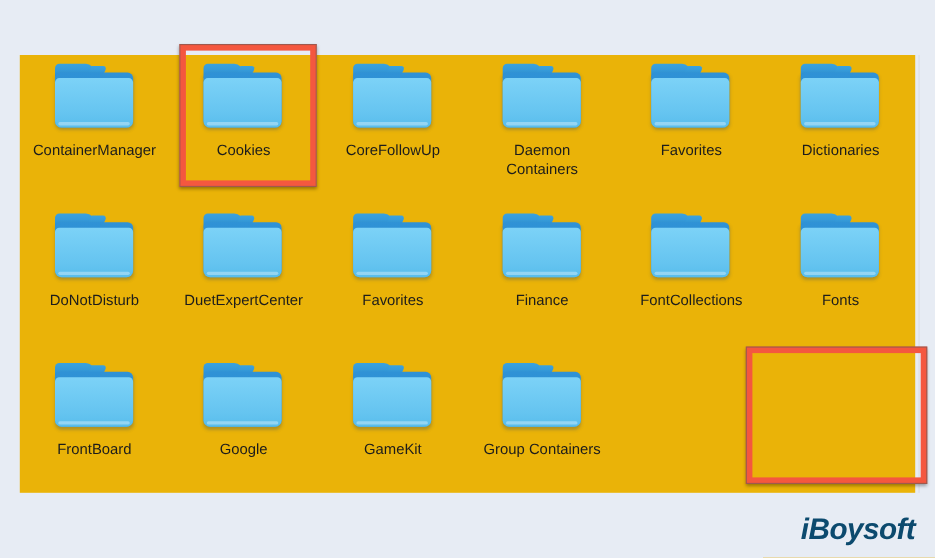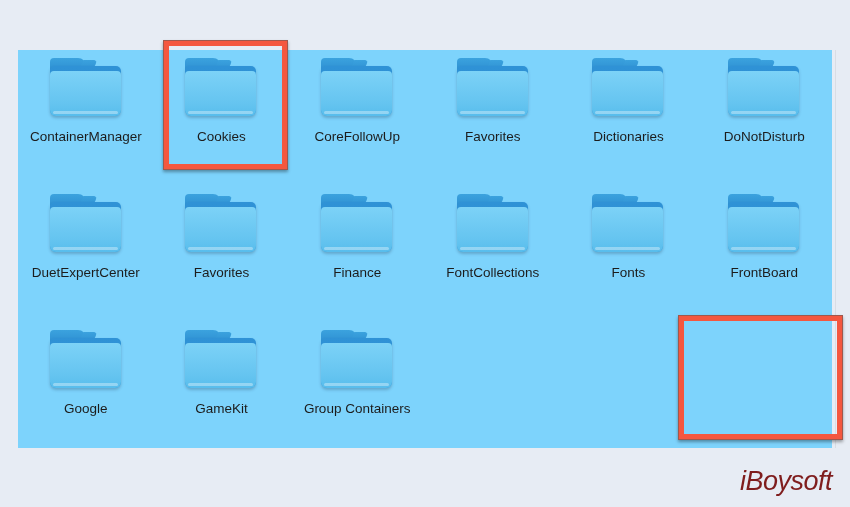--- a/index.html
+++ b/index.html
@@ -17,21 +17,21 @@
     position: relative;
   }
 
   
   #finder-panel {
     position: absolute;
     left: 18px;
     top: 50px;
     width: 814px;
     height: 398px;
-    background: #7dd3fc;
+    background: #eab308;
   }
 
   
   #panel-divider {
     position: absolute;
     left: 835px;
     top: 50px;
     width: 1px;
     height: 398px;
     background: #d9dde4;
@@ -157,23 +157,23 @@
     pointer-events: none;
   }
 
   
   #watermark {
     position: absolute;
     right: 18px;
     bottom: 10px;
     font-family: "Liberation Sans", sans-serif;
     font-size: 27px;
-    font-weight: normal;
+    font-weight: bold;
     font-style: italic;
-    color: #7f1d1d;
+    color: #0c4a6e;
     letter-spacing: -0.5px;
   }
 </style>
 </head>
 <body>
 
 <div id="finder-panel">
   <div id="icon-grid">
       <div class="grid-cell">
         <div class="folder-icon">
@@ -198,20 +198,28 @@
           <div class="folder-front"></div>
         </div>
         <div class="folder-label">CoreFollowUp</div>
       </div>
       <div class="grid-cell">
         <div class="folder-icon">
           <div class="folder-tab"></div>
           <div class="folder-back"></div>
           <div class="folder-front"></div>
         </div>
+        <div class="folder-label">Daemon Containers</div>
+      </div>
+      <div class="grid-cell">
+        <div class="folder-icon">
+          <div class="folder-tab"></div>
+          <div class="folder-back"></div>
+          <div class="folder-front"></div>
+        </div>
         <div class="folder-label">Favorites</div>
       </div>
       <div class="grid-cell">
         <div class="folder-icon">
           <div class="folder-tab"></div>
           <div class="folder-back"></div>
           <div class="folder-front"></div>
         </div>
         <div class="folder-label">Dictionaries</div>
       </div>

